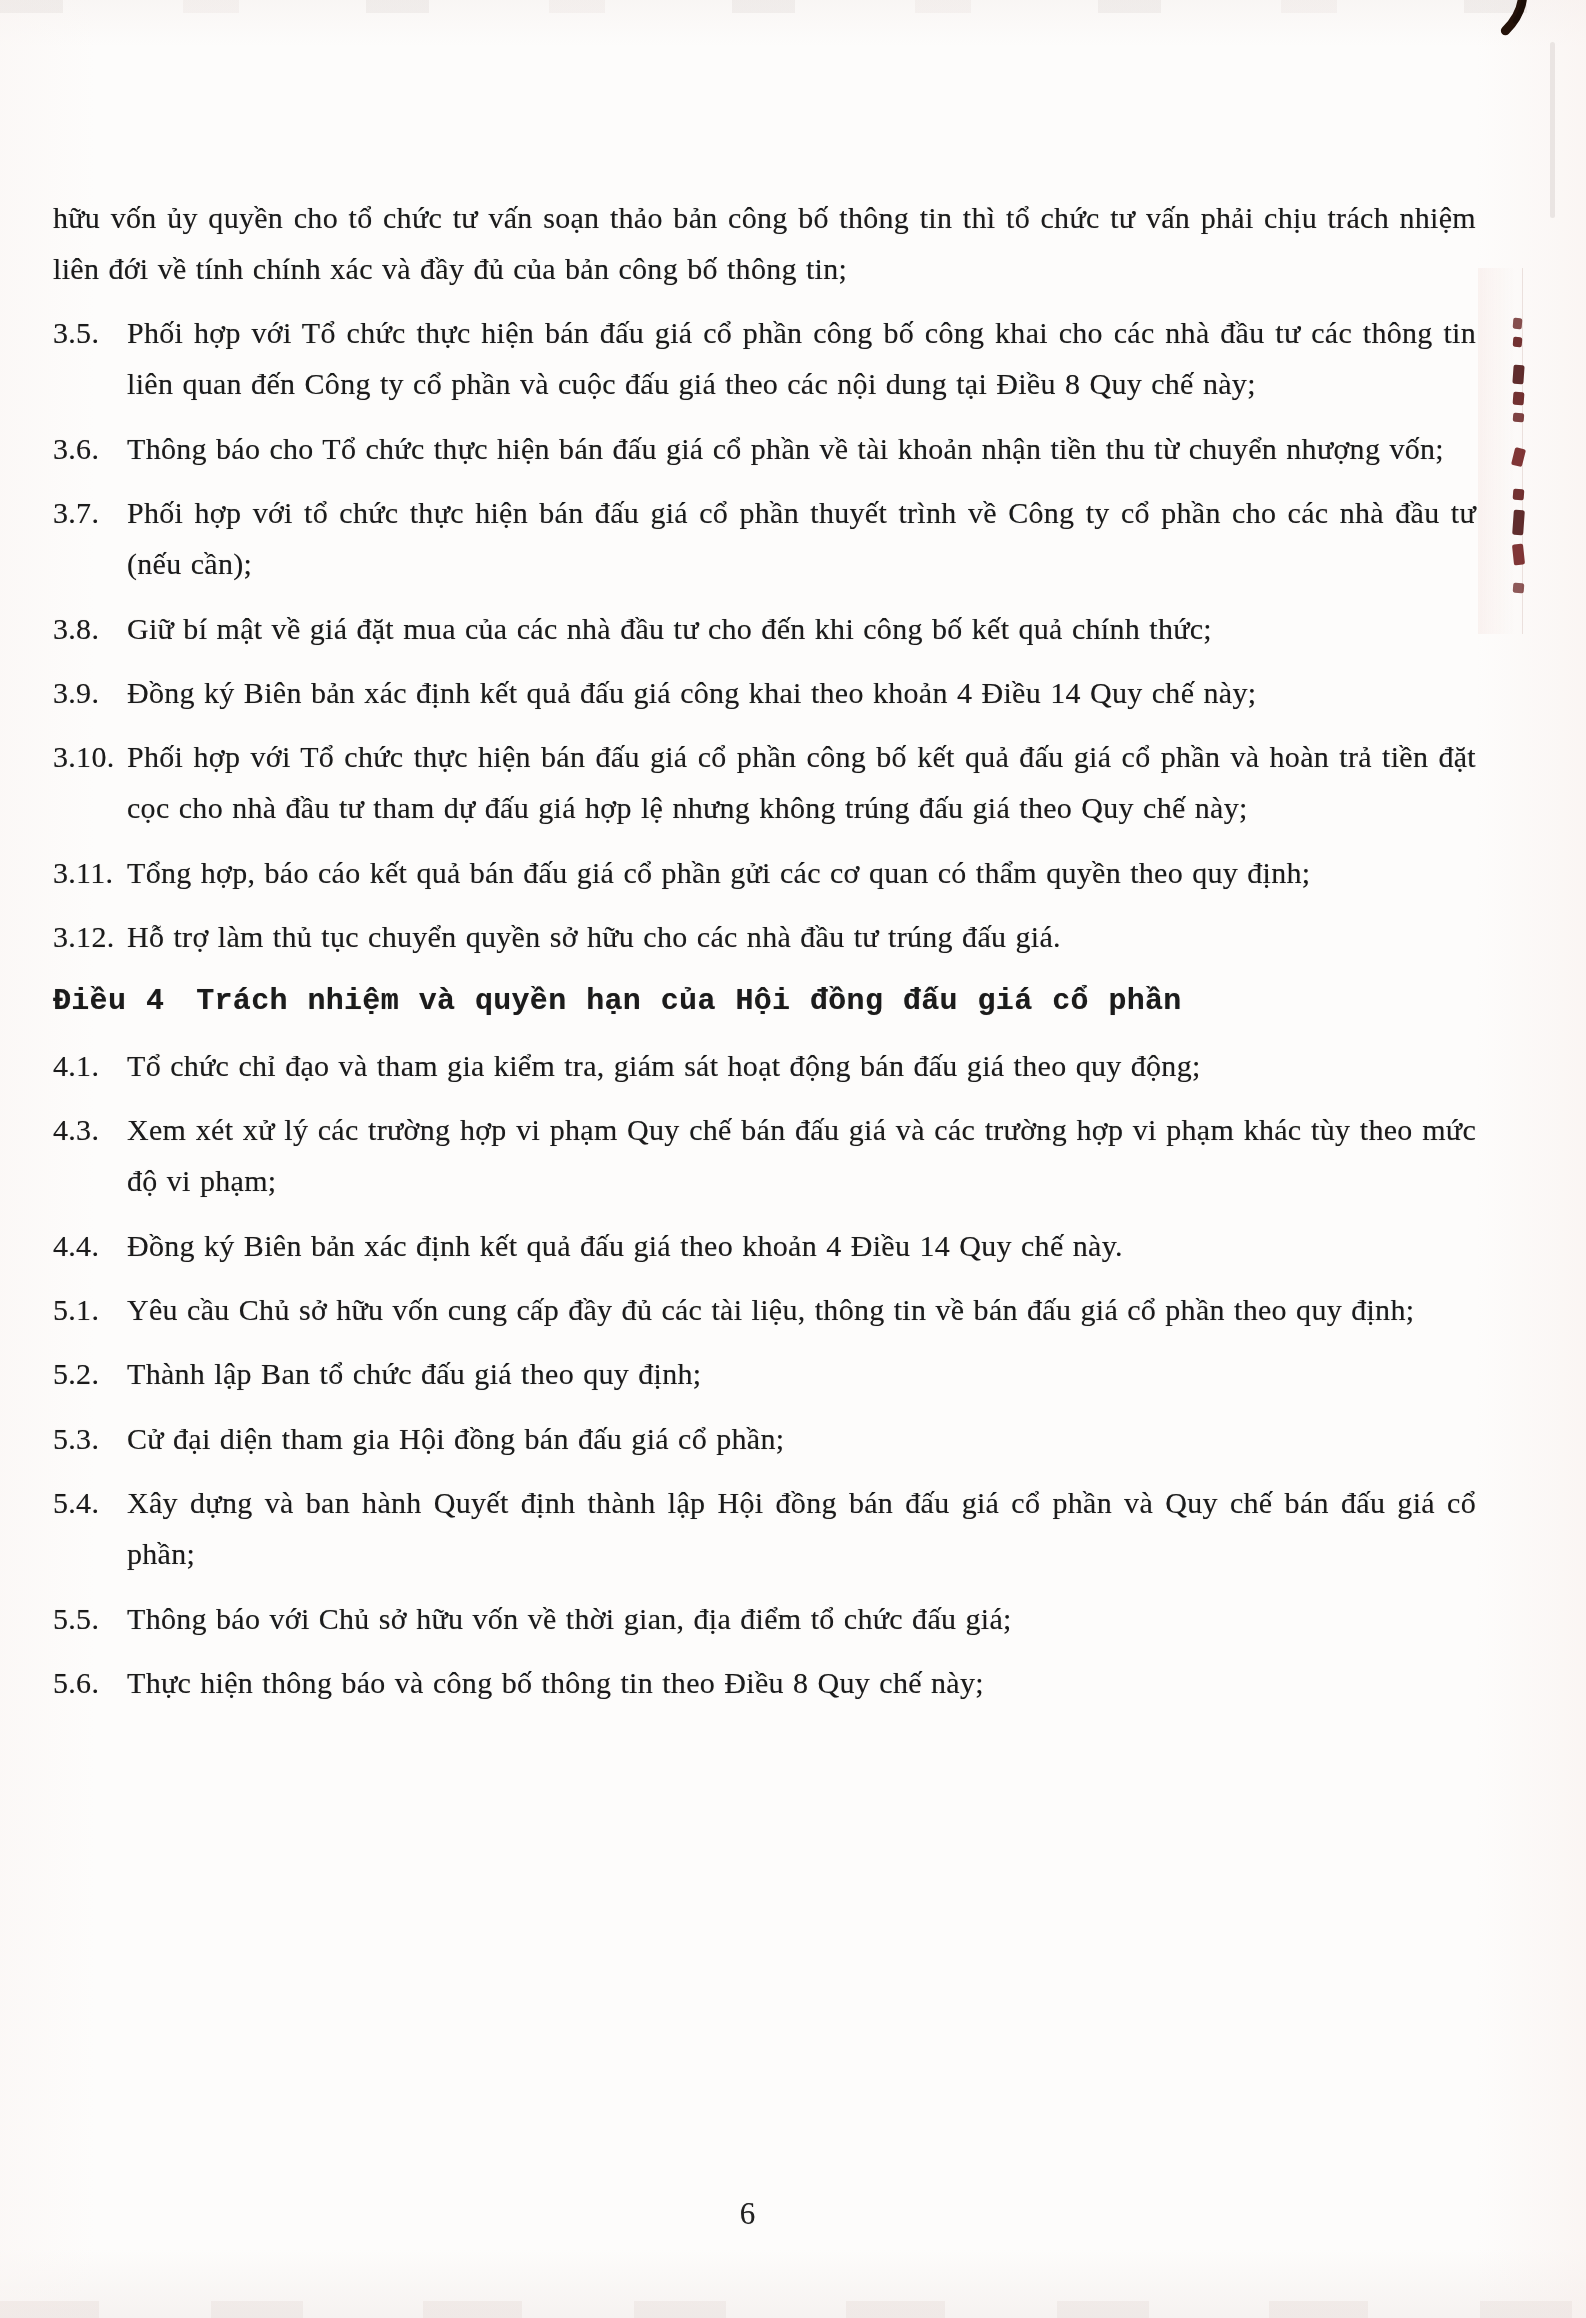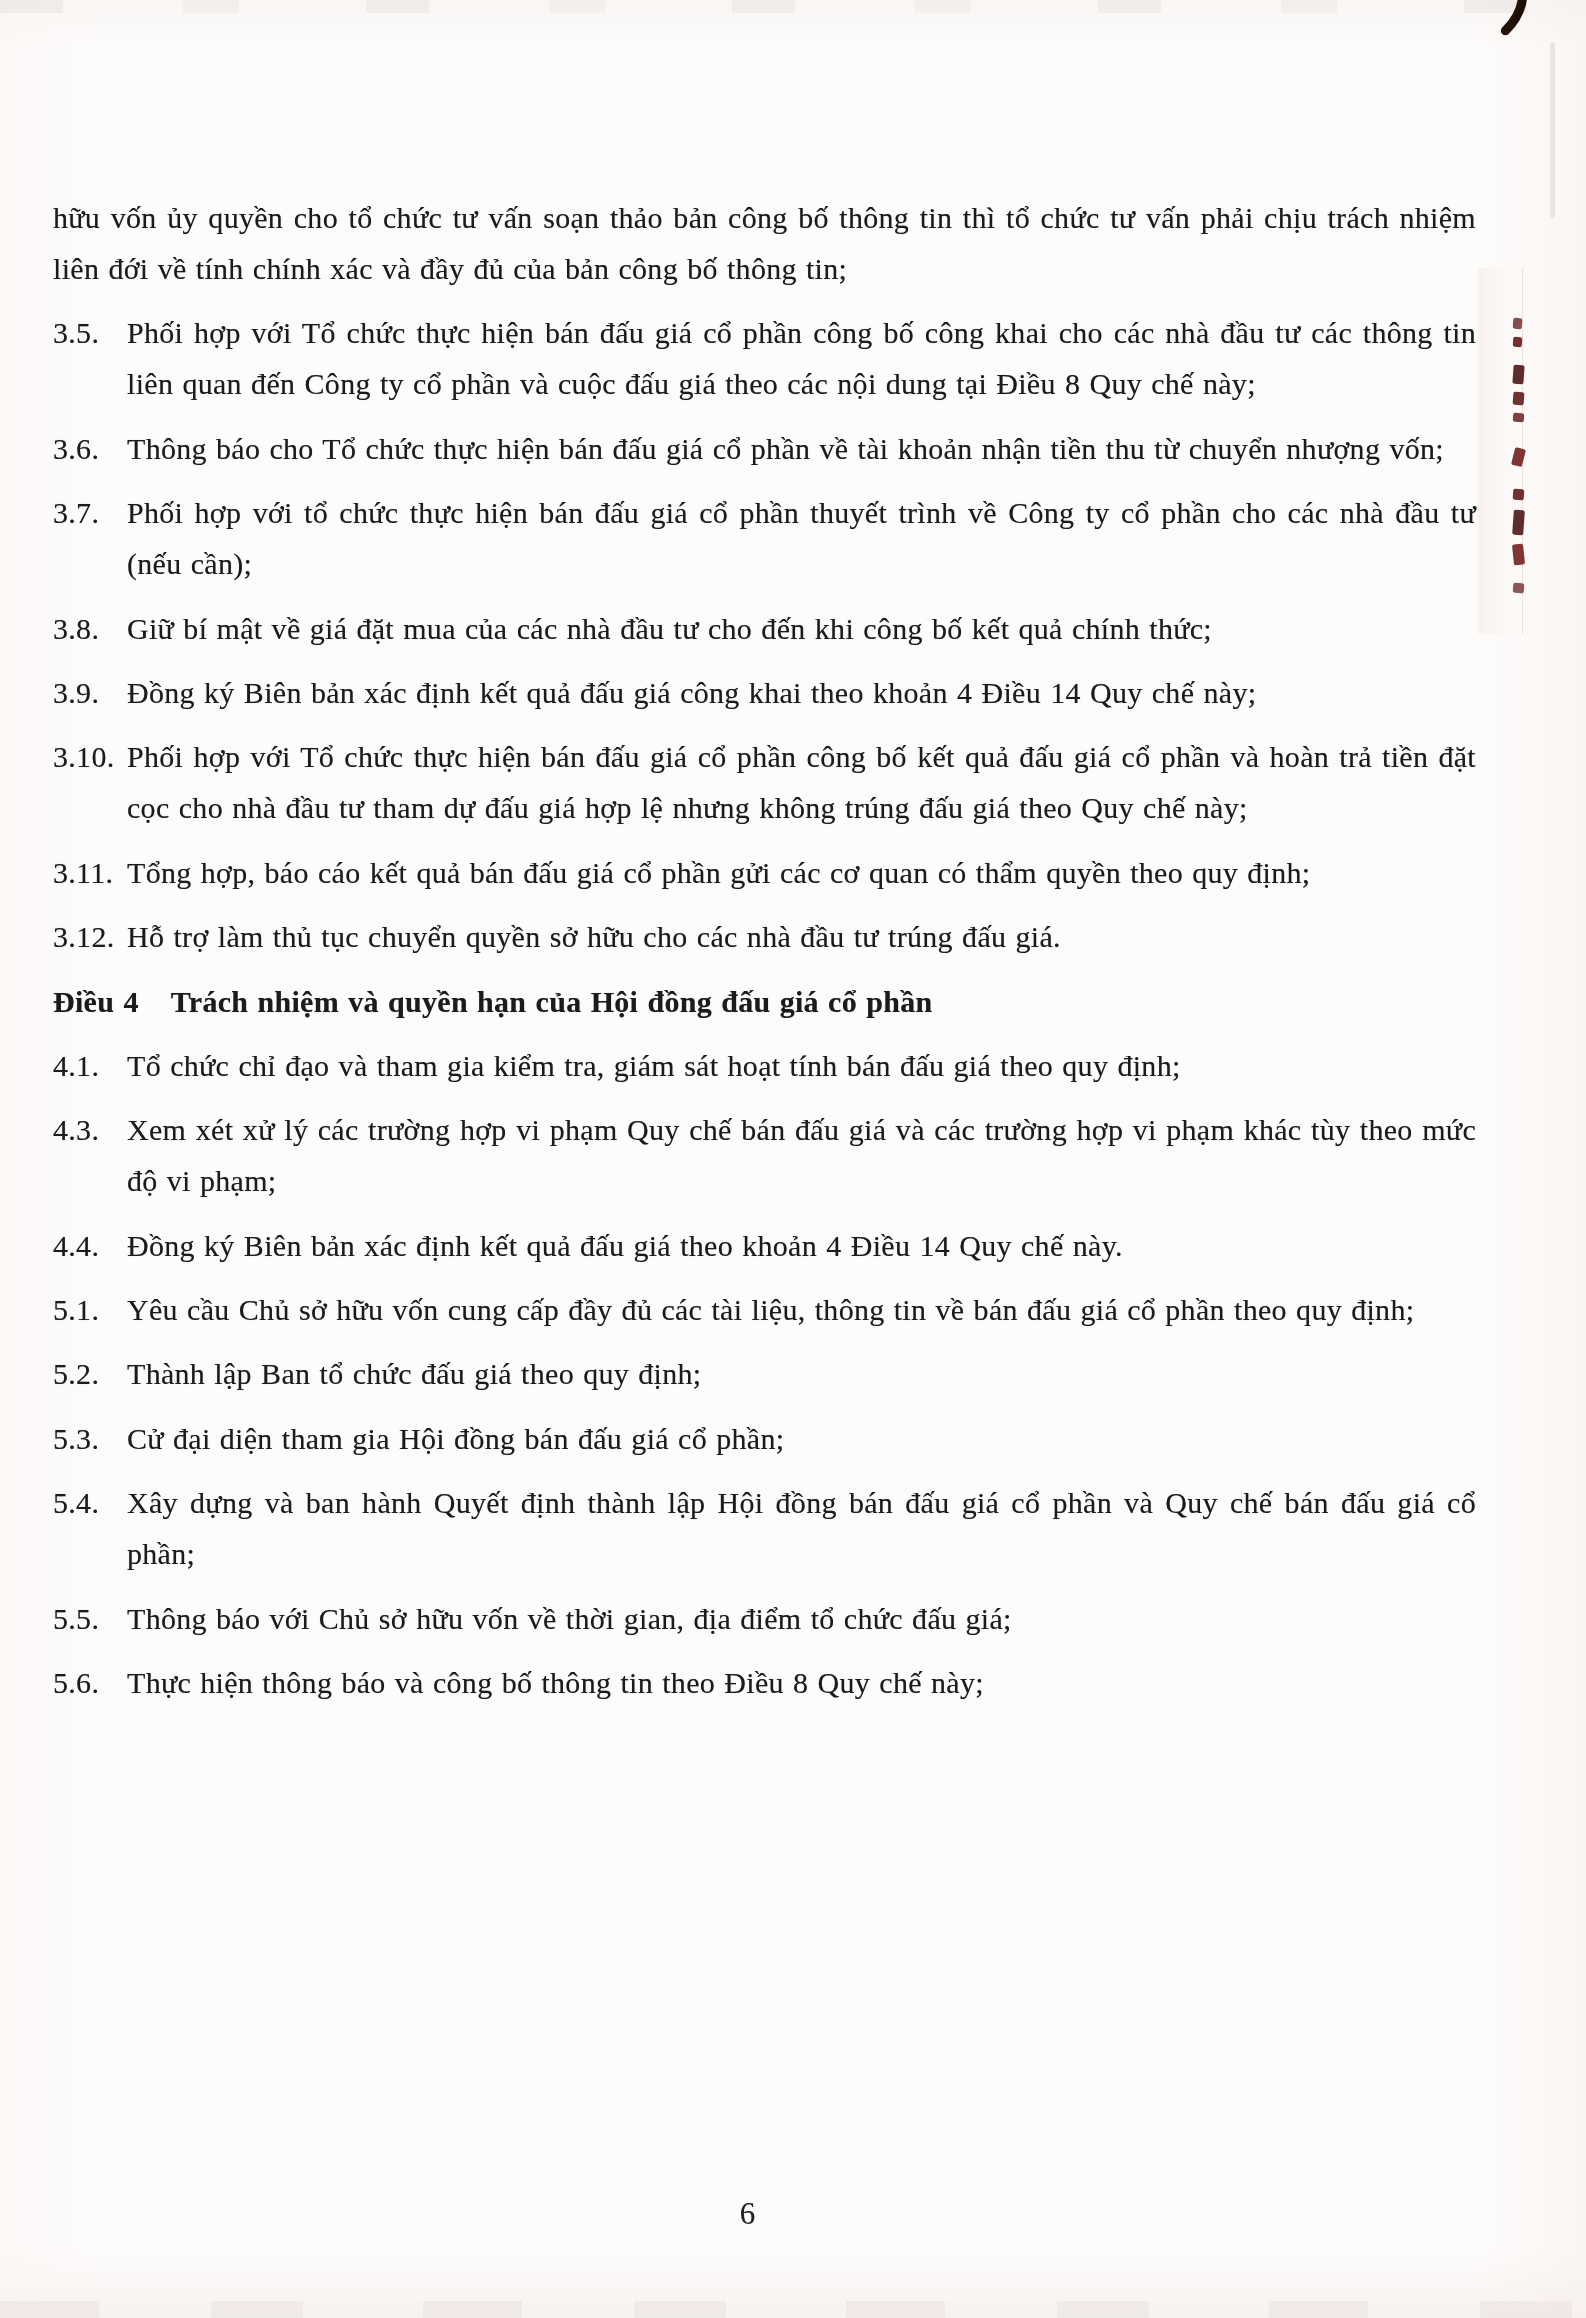--- a/index.html
+++ b/index.html
@@ -29,21 +29,21 @@
     word-spacing:1.4px;
     text-shadow:0 0 0.7px rgba(25,25,25,.45);
   }
   p,.item{margin:0 0 13.4px 0;}
   .cont{
     text-align:justify;
   }
   .item{display:flex;}
   .num{flex:0 0 74px;}
   .txt{flex:1;text-align:justify;}
-  .heading{font-weight:bold;text-align:justify;}
+  .heading{font-weight:bold;text-align:justify;font-family:Liberation Mono, monospace;}
   .hlabel{margin-right:32px;}
   .page-number{
     position:absolute;
     top:2196px;left:0;right:92px;
     text-align:center;
     font-size:31px;
     color:#222;
     text-shadow:0 0 0.7px rgba(25,25,25,.4);
   }
   
@@ -134,21 +134,21 @@
     </div>
     <div class="item">
       <span class="num">3.12.</span>
       <span class="txt">Hỗ trợ làm thủ tục chuyển quyền sở hữu cho các nhà đầu tư trúng đấu giá.</span>
     </div>
 
     <p class="heading"><span class="hlabel">Điều 4</span><span>Trách nhiệm và quyền hạn của Hội đồng đấu giá cổ phần</span></p>
 
     <div class="item">
       <span class="num">4.1.</span>
-      <span class="txt">Tổ chức chỉ đạo và tham gia kiểm tra, giám sát hoạt tính bán đấu giá theo quy định;</span>
+      <span class="txt">Tổ chức chỉ đạo và tham gia kiểm tra, giám sát hoạt động bán đấu giá theo quy động;</span>
     </div>
     <div class="item">
       <span class="num">4.3.</span>
       <span class="txt">Xem xét xử lý các trường hợp vi phạm Quy chế bán đấu giá và các trường hợp vi phạm khác tùy theo mức độ vi phạm;</span>
     </div>
     <div class="item">
       <span class="num">4.4.</span>
       <span class="txt">Đồng ký Biên bản xác định kết quả đấu giá theo khoản 4 Điều 14 Quy chế này.</span>
     </div>
 

